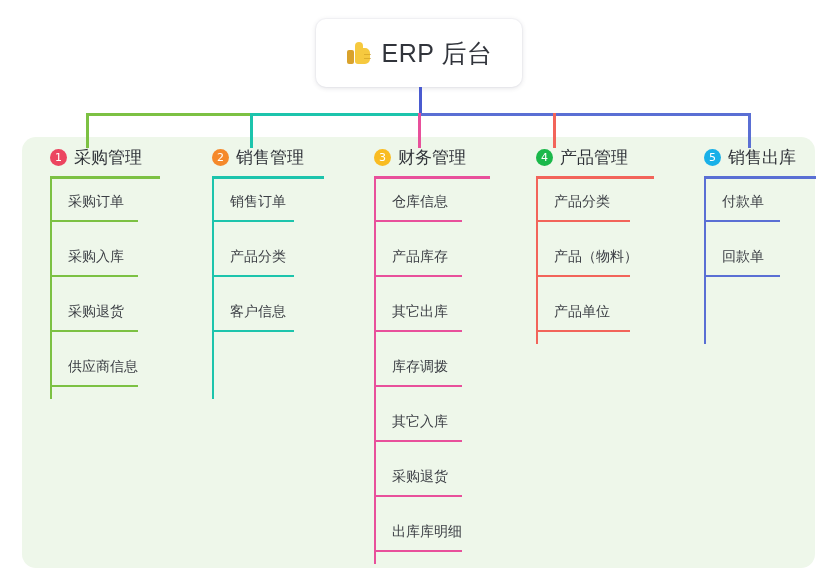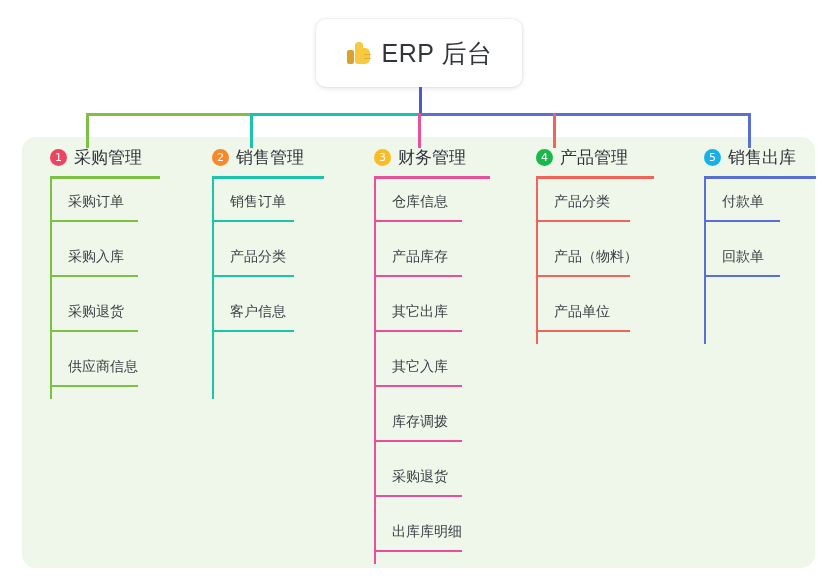--- a/index.html
+++ b/index.html
@@ -266,25 +266,25 @@
           </div>
           <div class="item">
             <span class="item-label">产品库存</span>
             <div class="item-rule" style="width: 88px; background: rgb(232, 80, 155);"></div>
           </div>
           <div class="item">
             <span class="item-label">其它出库</span>
             <div class="item-rule" style="width: 88px; background: rgb(232, 80, 155);"></div>
           </div>
           <div class="item">
+            <span class="item-label">库存调拨</span>
+            <div class="item-rule" style="width: 88px; background: rgb(232, 80, 155);"></div>
+          </div>
+          <div class="item">
             <span class="item-label">其它入库</span>
-            <div class="item-rule" style="width: 88px; background: rgb(232, 80, 155);"></div>
-          </div>
-          <div class="item">
-            <span class="item-label">库存调拨</span>
             <div class="item-rule" style="width: 88px; background: rgb(232, 80, 155);"></div>
           </div>
           <div class="item">
             <span class="item-label">采购退货</span>
             <div class="item-rule" style="width: 88px; background: rgb(232, 80, 155);"></div>
           </div>
           <div class="item">
             <span class="item-label">出库库明细</span>
             <div class="item-rule" style="width: 88px; background: rgb(232, 80, 155);"></div>
           </div>

